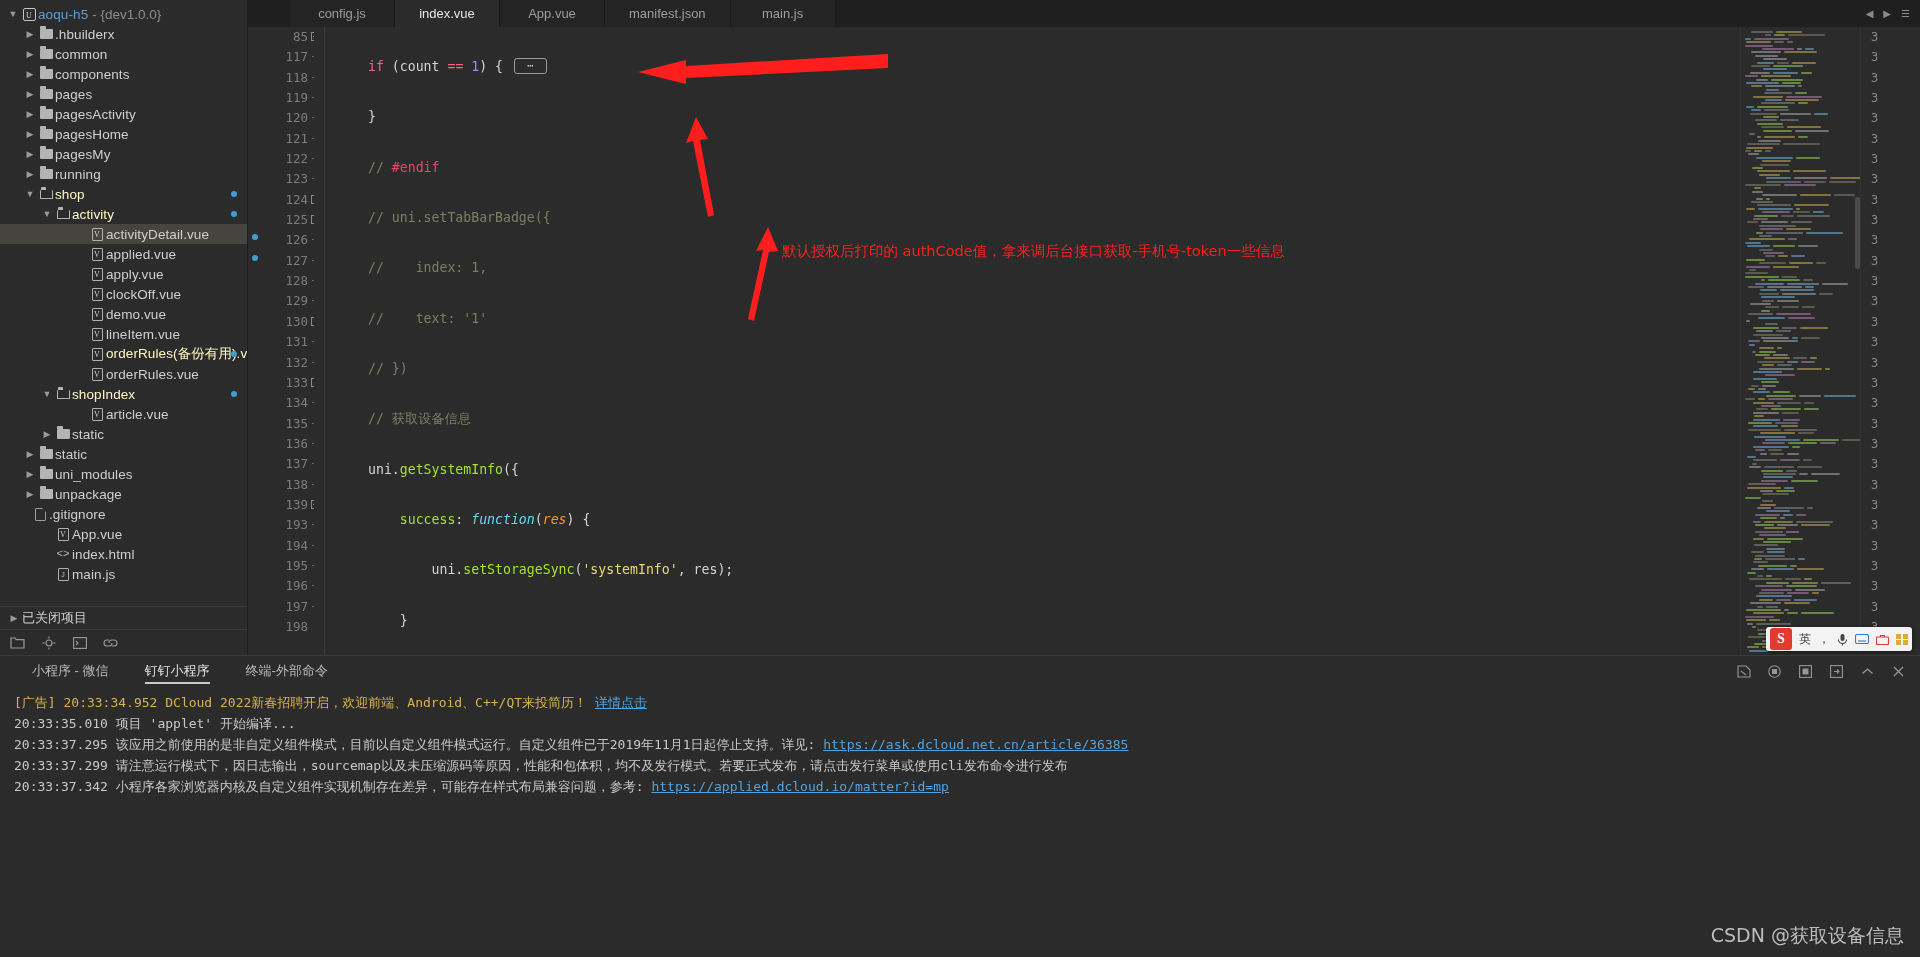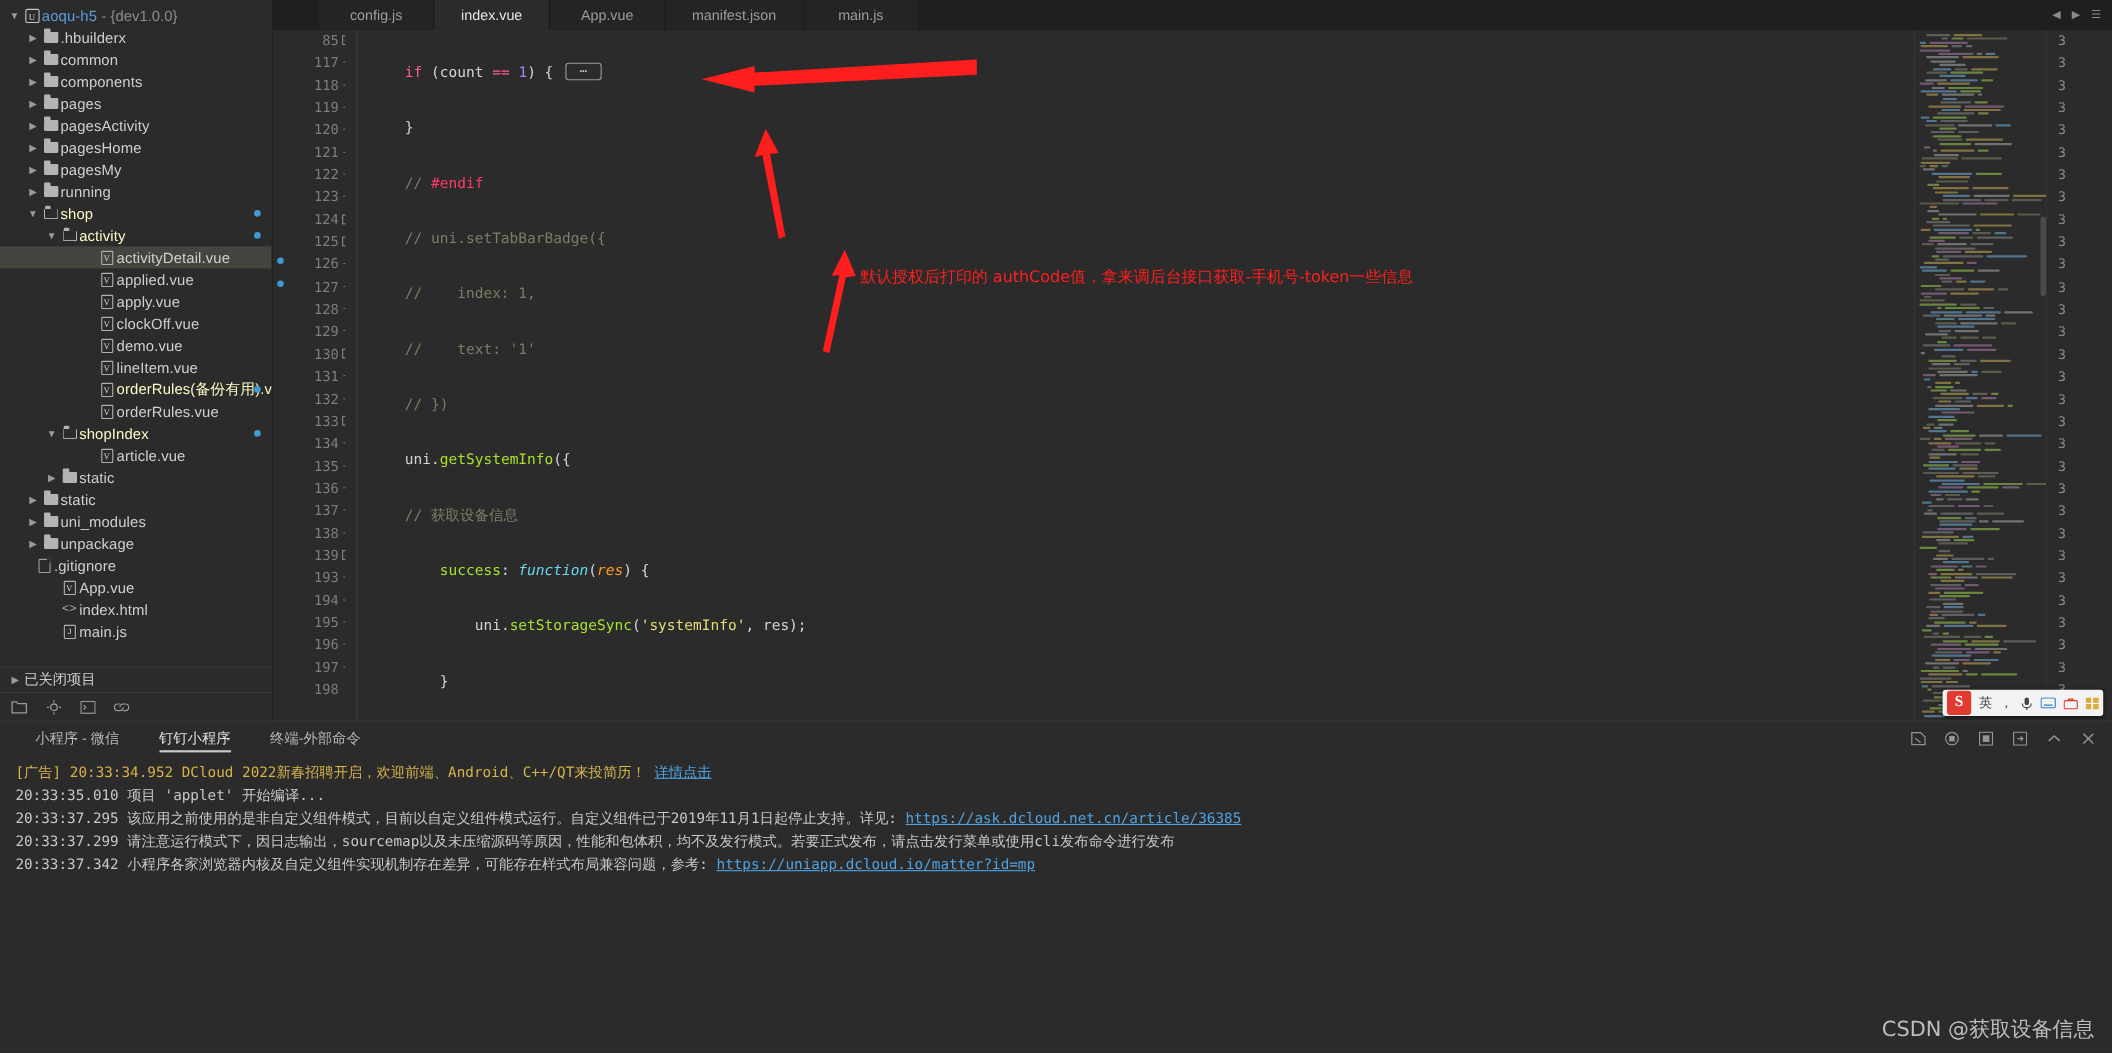--- a/index.html
+++ b/index.html
@@ -509,22 +509,22 @@
         <div class="guides"></div>
 
         <div class="code" id="code">
           <div class="cl"><span class="kw">if</span><span class="pl"> (</span><span class="pl">count</span> <span class="op">==</span> <span class="num">1</span><span class="pl">) { </span><span class="ellipsis-box">⋯</span></div>
           <div class="cl"><span class="pl">}</span></div>
           <div class="cl"><span class="cmt">// </span><span class="pre">#endif</span></div>
           <div class="cl"><span class="cmt">// uni.setTabBarBadge({</span></div>
           <div class="cl"><span class="cmt">//    index: 1,</span></div>
           <div class="cl"><span class="cmt">//    text: '1'</span></div>
           <div class="cl"><span class="cmt">// })</span></div>
+          <div class="cl"><span class="cmt">// 获取设备信息</span></div>
           <div class="cl"><span class="pl">uni</span><span class="pl">.</span><span class="fn">getSystemInfo</span><span class="pl">({</span></div>
-          <div class="cl"><span class="cmt">// 获取设备信息</span></div>
           <div class="cl"><span class="pl">    </span><span class="fn">success</span><span class="pl">: </span><span class="ital">function</span><span class="pl">(</span><span class="par">res</span><span class="pl">) {</span></div>
           <div class="cl"><span class="pl">        uni</span><span class="pl">.</span><span class="fn">setStorageSync</span><span class="pl">(</span><span class="str">'systemInfo'</span><span class="pl">, res);</span></div>
           <div class="cl"><span class="pl">    }</span></div>
           
           
           
           
           
           
           
@@ -1026,18 +1026,18 @@
               <line x1="10" y1="1" x2="1" y2="10" stroke="#a8a8a8" stroke-width="1.3"></line>
             </svg>
         </span>
       </div>
     </div>
     <div class="log" id="log">
         <div class="logline"><span class="ad">[广告] 20:33:34.952 </span><span class="ad">DCloud 2022新春招聘开启，欢迎前端、Android、C++/QT来投简历！ </span><span class="lk">详情点击</span></div>
         <div class="logline"><span class="ts">20:33:35.010 项目 'applet' 开始编译...</span></div>
         <div class="logline"><span class="ts">20:33:37.295 该应用之前使用的是非自定义组件模式，目前以自定义组件模式运行。自定义组件已于2019年11月1日起停止支持。详见: </span><span class="lk">https://ask.dcloud.net.cn/article/36385</span></div>
         <div class="logline"><span class="ts">20:33:37.299 请注意运行模式下，因日志输出，sourcemap以及未压缩源码等原因，性能和包体积，均不及发行模式。若要正式发布，请点击发行菜单或使用cli发布命令进行发布</span></div>
-        <div class="logline"><span class="ts">20:33:37.342 小程序各家浏览器内核及自定义组件实现机制存在差异，可能存在样式布局兼容问题，参考: </span><span class="lk">https://uniapp.dcloud.io/matter?id=mp</span></div>
+        <div class="logline"><span class="ts">20:33:37.342 小程序各家浏览器内核及自定义组件实现机制存在差异，可能存在样式布局兼容问题，参考: </span><span class="lk">https://applied.dcloud.io/matter?id=mp</span></div>
       </div>
     <div class="watermark">CSDN @获取设备信息</div>
   </div>
 
 </div>
 
 </body></html>

